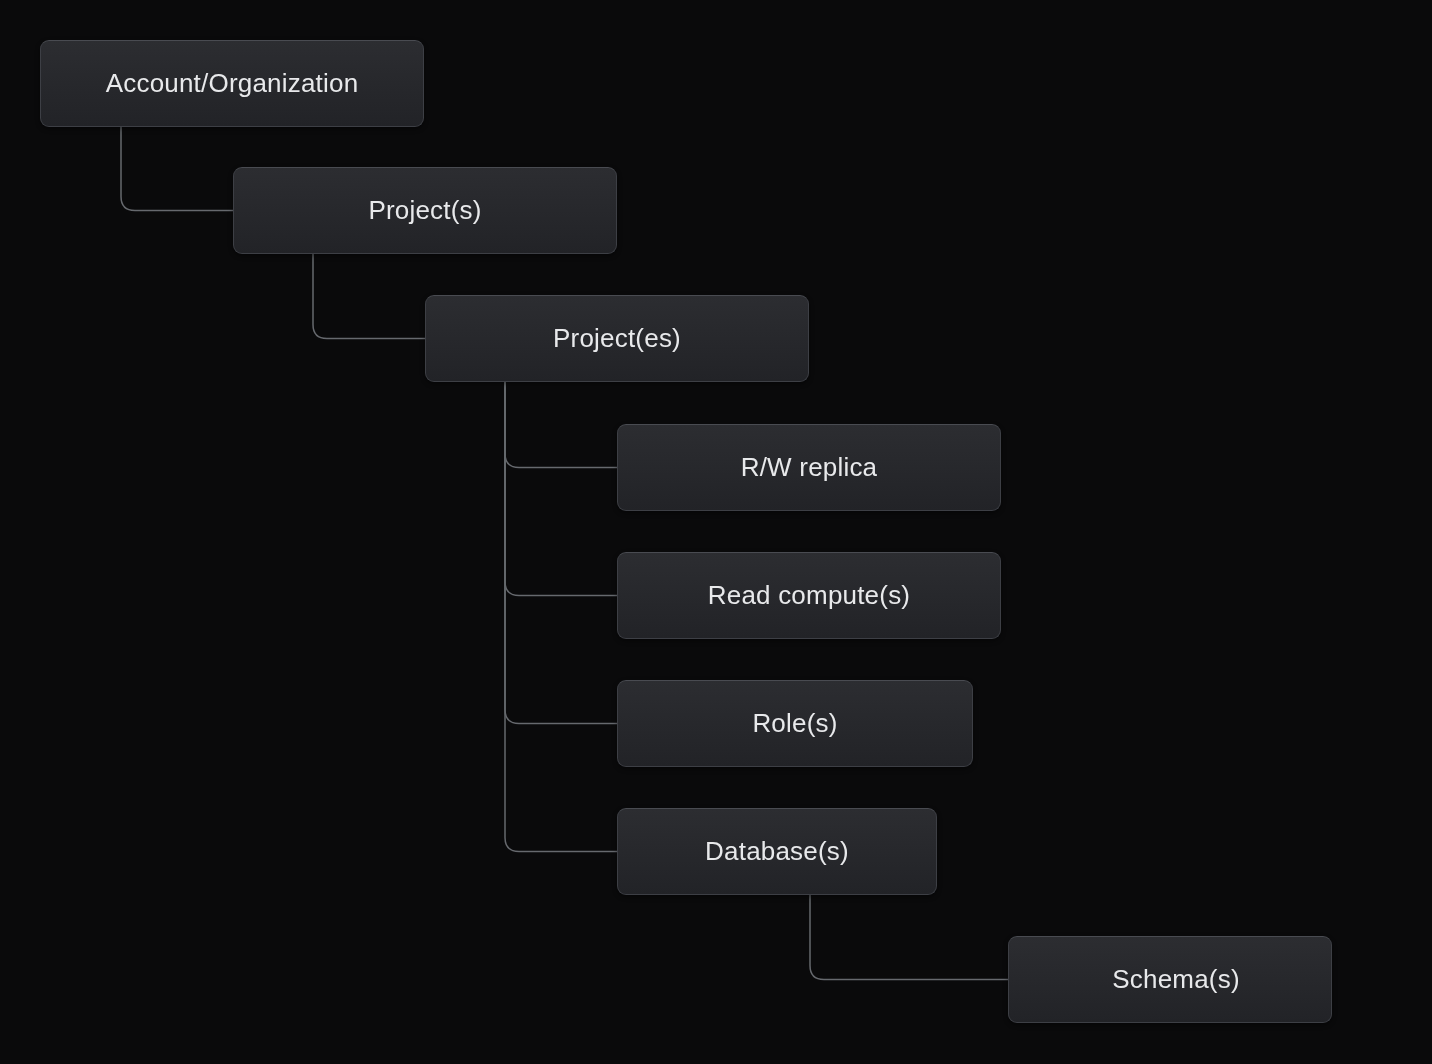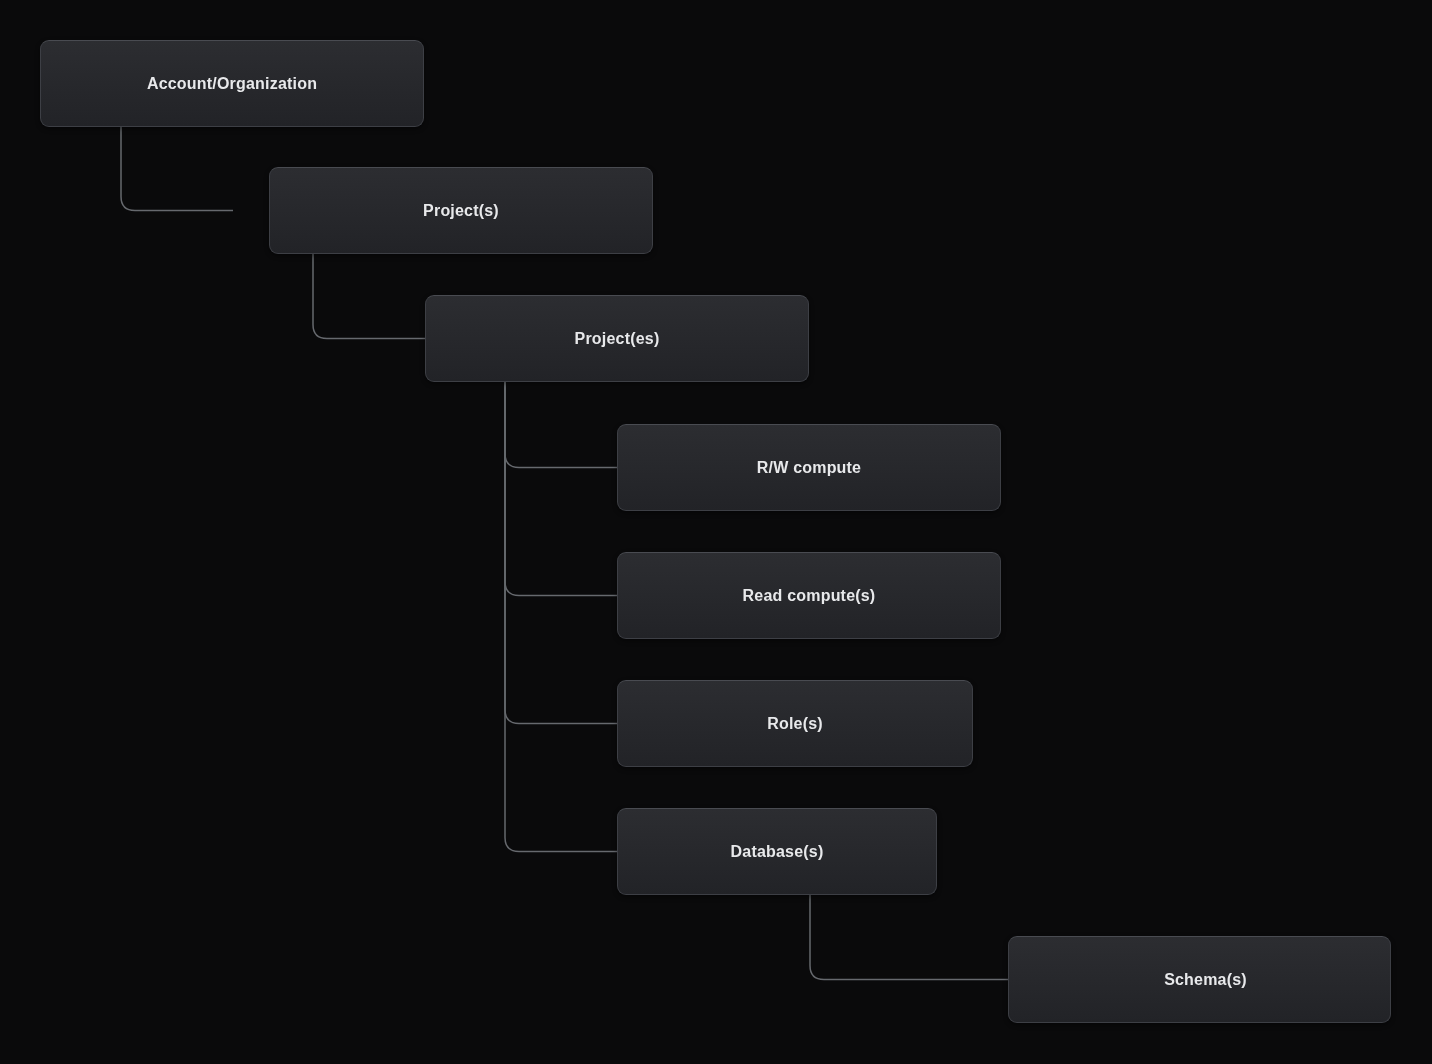--- a/index.html
+++ b/index.html
@@ -33,22 +33,22 @@
     align-items:center;
     justify-content:center;
     background:linear-gradient(180deg,var(--node-top) 0%,var(--node-bottom) 100%);
     border:1px solid var(--node-border);
     border-top-color:var(--node-border-top);
     border-radius:9px;
     box-shadow:0 2px 5px rgba(0,0,0,.45);
   }
   .node .label{
     color:var(--node-text);
-    font-size:16px;
-    font-weight:700;
+    font-size:26px;
+    font-weight:400;
     letter-spacing:.2px;
     white-space:nowrap;
   }
 </style>
 </head>
 <body>
 
 <div class="canvas">
   <svg class="edges" viewBox="0 0 1432 1064" xmlns="http://www.w3.org/2000/svg">
       <path d="M 121 127 L 121 196.5 Q 121 210.5 135 210.5 L 233 210.5" fill="none" stroke="#66696e" stroke-width="1.5"></path>
@@ -56,35 +56,35 @@
       <path d="M 505 382 L 505 453.5 Q 505 467.5 519 467.5 L 617 467.5" fill="none" stroke="#66696e" stroke-width="1.5"></path>
       <path d="M 505 382 L 505 581.5 Q 505 595.5 519 595.5 L 617 595.5" fill="none" stroke="#66696e" stroke-width="1.5"></path>
       <path d="M 505 382 L 505 709.5 Q 505 723.5 519 723.5 L 617 723.5" fill="none" stroke="#66696e" stroke-width="1.5"></path>
       <path d="M 505 382 L 505 837.5 Q 505 851.5 519 851.5 L 617 851.5" fill="none" stroke="#66696e" stroke-width="1.5"></path>
       <path d="M 810 895 L 810 965.5 Q 810 979.5 824 979.5 L 1008 979.5" fill="none" stroke="#66696e" stroke-width="1.5"></path>
     </svg>
   <div id="node-layer">
       <div class="node" style="left: 40px; top: 40px; width: 384px; height: 87px;">
         <span class="label">Account/Organization</span>
       </div>
-      <div class="node" style="left: 233px; top: 167px; width: 384px; height: 87px; margin-left: 36px;">
+      <div class="node" style="left: 233px; top: 167px; width: 384px; height: 87px;">
         <span class="label">Project(s)</span>
       </div>
       <div class="node" style="left: 425px; top: 295px; width: 384px; height: 87px;">
         <span class="label">Project(es)</span>
       </div>
       <div class="node" style="left: 617px; top: 424px; width: 384px; height: 87px;">
-        <span class="label">R/W compute</span>
+        <span class="label">R/W replica</span>
       </div>
       <div class="node" style="left: 617px; top: 552px; width: 384px; height: 87px;">
         <span class="label">Read compute(s)</span>
       </div>
       <div class="node" style="left: 617px; top: 680px; width: 356px; height: 87px;">
         <span class="label">Role(s)</span>
       </div>
       <div class="node" style="left: 617px; top: 808px; width: 320px; height: 87px;">
         <span class="label">Database(s)</span>
       </div>
-      <div class="node" style="left: 1008px; top: 936px; width: 383px; height: 87px; padding-left: 12px;">
+      <div class="node" style="left: 1008px; top: 936px; width: 324px; height: 87px; padding-left: 12px;">
         <span class="label">Schema(s)</span>
       </div>
     </div>
 </div>
 
 </body></html>

